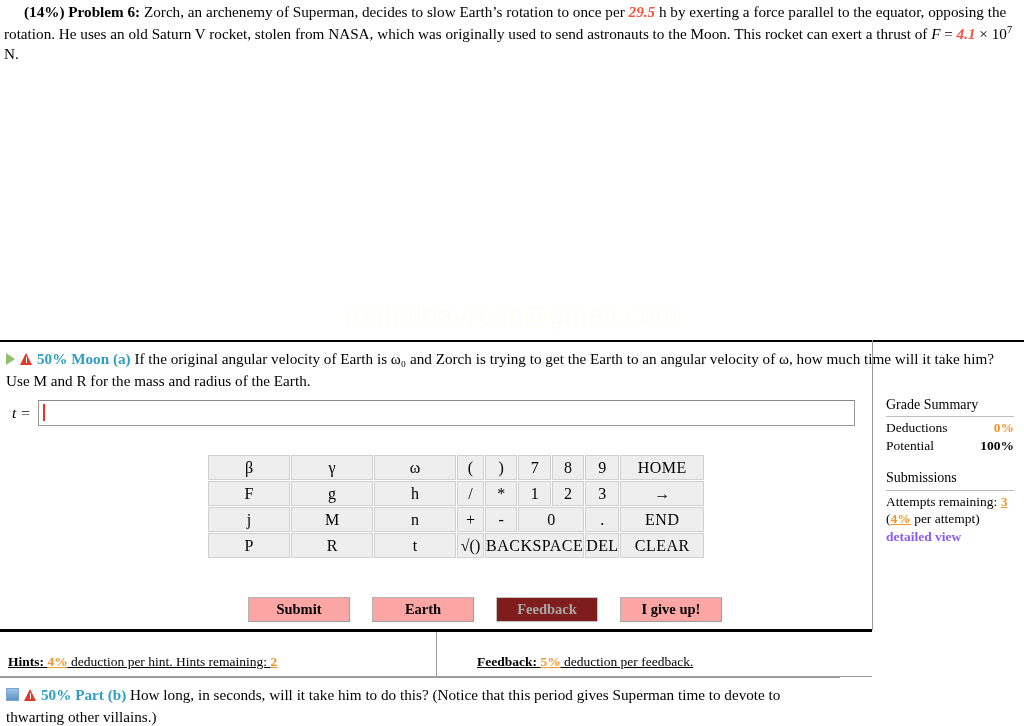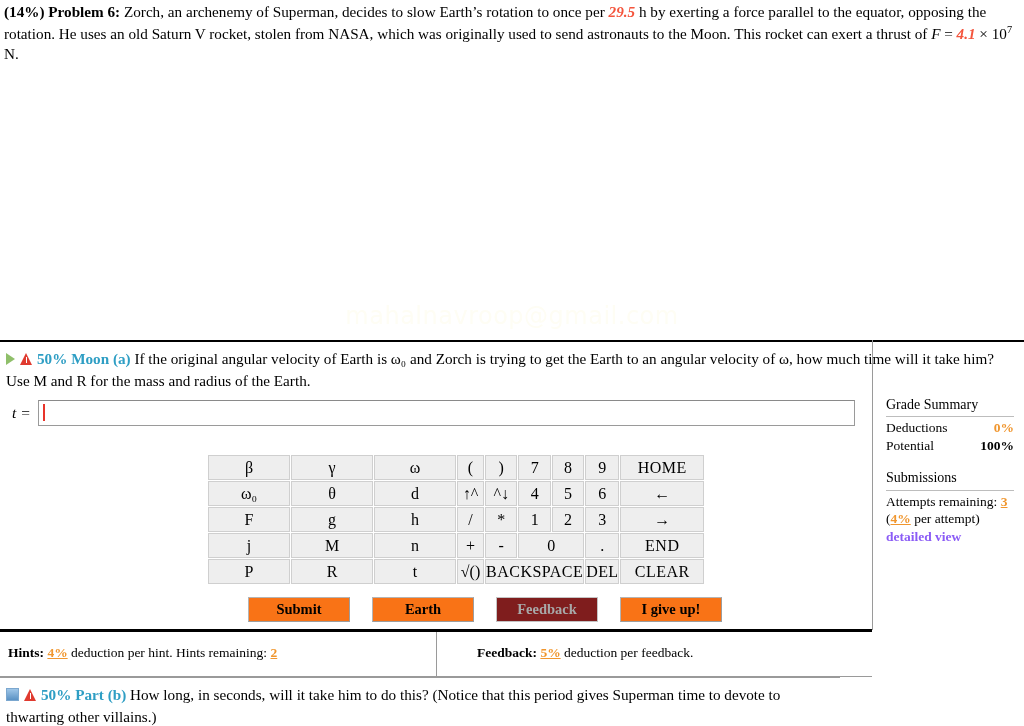--- a/index.html
+++ b/index.html
@@ -19,21 +19,21 @@
 
   
   #problem-statement {
     position: absolute;
     left: 4px;
     top: 2px;
     width: 1014px;
     line-height: 1.36;
     font-size: 15.2px;
   }
-  .pct-bold { font-weight: bold; }
+  .pct-bold { font-weight: bold; margin-left: 20px; }
   .prob-label { font-weight: bold; }
   .val {
     color: #f4553d;
     font-style: italic;
     font-weight: bold;
   }
   .mvar { font-style: italic; }
   sup { font-size: 0.68em; }
 
   
@@ -201,21 +201,21 @@
     position: absolute;
     left: 248px;
     top: 597px;
     display: flex;
     gap: 22px;
   }
   .action-btn {
     width: 102px;
     height: 25px;
     box-sizing: border-box;
-    background: #f97316;
+    background: #fca5a5;
     border: 1px solid #b4b4b4;
     border-right-color: #9d9d9d;
     border-bottom-color: #9d9d9d;
     font-family: "Liberation Serif", serif;
     font-size: 14.5px;
     font-weight: bold;
     color: #000000;
     cursor: pointer;
     padding: 0;
   }
@@ -232,23 +232,24 @@
     left: 0px;
     top: 629px;
     width: 872px;
     height: 48px;
     box-sizing: border-box;
     border-top: 3px solid #000000;
     border-bottom: 1px solid #9a9a9a;
     display: flex;
   }
   .hints-cell {
-    padding: 12px 8px 0 8px;
+    padding: 21px 8px 0 8px;
     font-size: 13.5px;
     line-height: 1.3;
+    text-decoration: underline;
   }
   #hints-cell-left {
     width: 437px;
     box-sizing: border-box;
     border-right: 1px solid #9a9a9a;
   }
   #hints-cell-right {
     flex: 1;
     margin-left: 32px;
   }
@@ -348,31 +349,20 @@
       <tr>
         <td class="sym-key">β</td>
         <td class="sym-key">γ</td>
         <td class="sym-key">ω</td>
         <td class="paren-key">(</td>
         <td class="paren-key disabled">)</td>
         <td class="num-key">7</td>
         <td class="num-key">8</td>
         <td class="num-key">9</td>
         <td class="wide-key small-label disabled">HOME</td>
-      </tr>
-      <tr>
-        <td class="sym-key">ω₀</td>
-        <td class="sym-key">θ</td>
-        <td class="sym-key">d</td>
-        <td class="paren-key arrow-key disabled">↑^</td>
-        <td class="paren-key arrow-key disabled">^↓</td>
-        <td class="num-key">4</td>
-        <td class="num-key">5</td>
-        <td class="num-key">6</td>
-        <td class="wide-key arrow-key disabled">←</td>
       </tr>
       <tr>
         <td class="sym-key">F</td>
         <td class="sym-key">g</td>
         <td class="sym-key">h</td>
         <td class="paren-key disabled">/</td>
         <td class="paren-key disabled">*</td>
         <td class="num-key">1</td>
         <td class="num-key">2</td>
         <td class="num-key">3</td>

